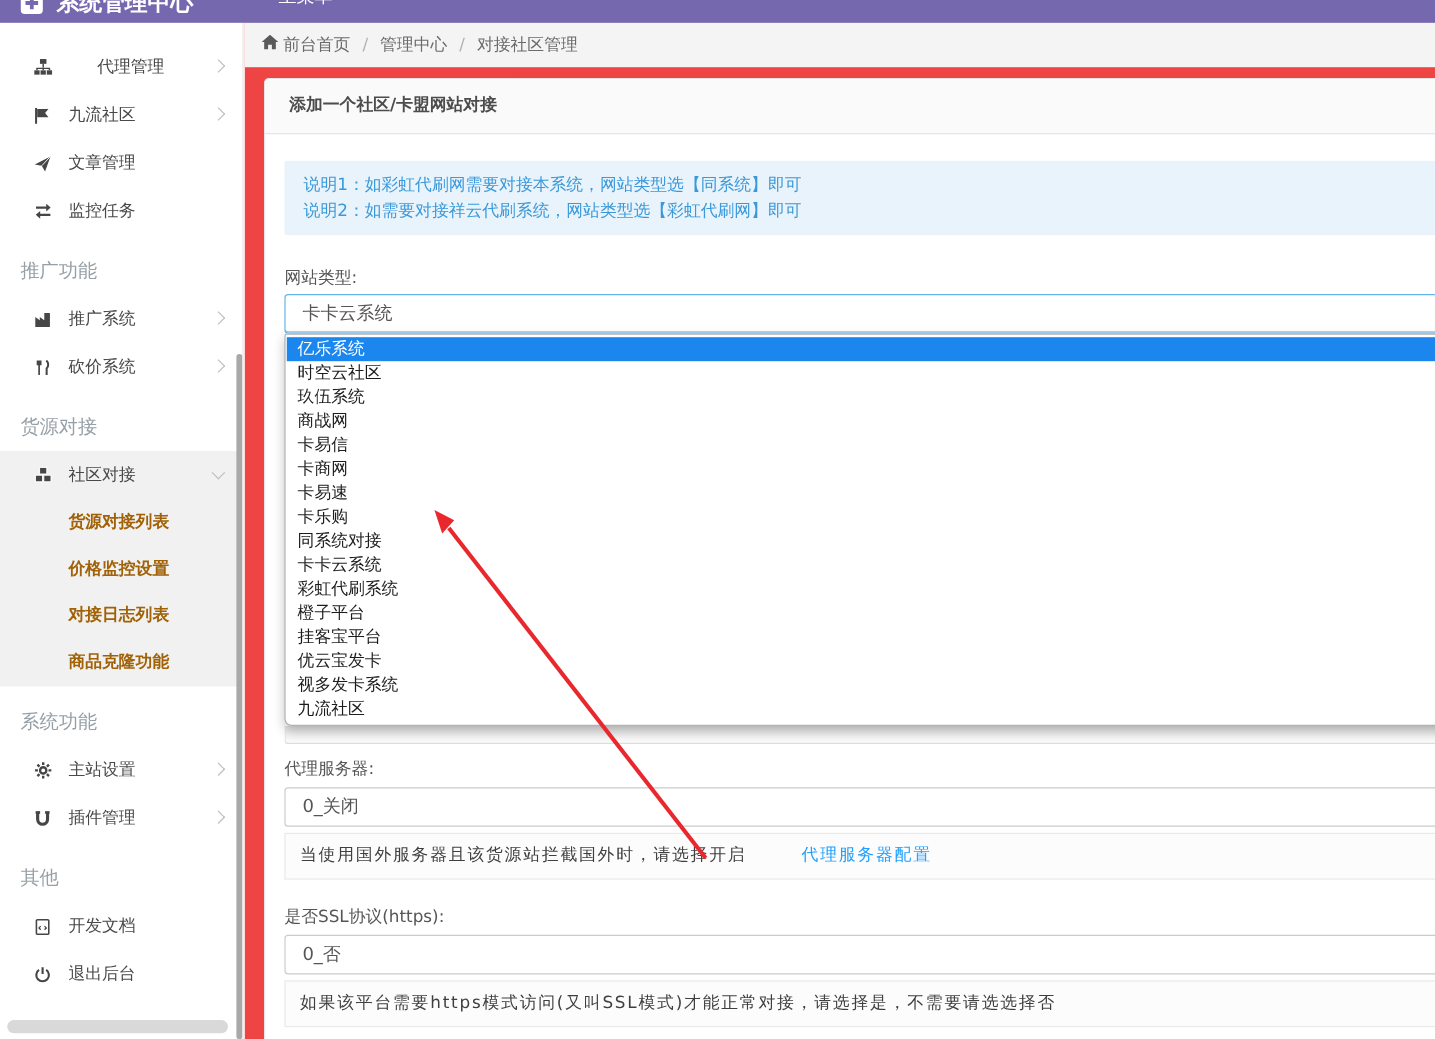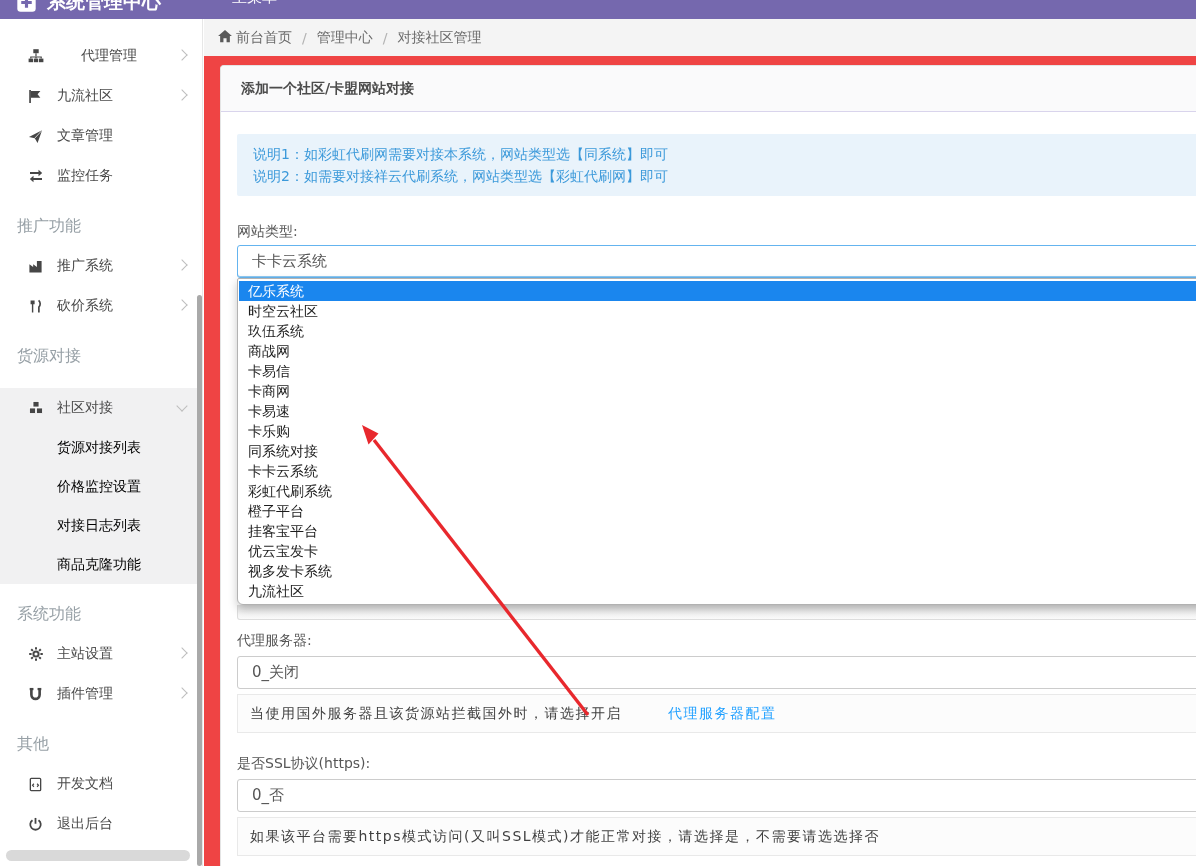--- a/index.html
+++ b/index.html
@@ -16,23 +16,23 @@
   
   .sidebar{position:absolute;top:19px;left:0;width:203px;height:847px;background:#fff;border-right:1px solid #e7e7e7;overflow:hidden;z-index:10;box-sizing:border-box;}
   .side-item{height:40px;display:flex;align-items:center;padding:0 16px 0 27px;font-size:14px;color:#494949;cursor:pointer;}
   .side-item .ico{width:17px;height:17px;margin-right:13px;flex:none;display:flex;align-items:center;justify-content:center;}
   .side-item .lbl{flex:1;}
   .clipped{margin-top:-34px;}
   .first-real{margin-top:11px;gap:24px;}
   .chev{width:7px;height:7px;border-right:1.6px solid #bdbdbd;border-bottom:1.6px solid #bdbdbd;transform:rotate(-45deg);margin-top:-2px;}
   .chev.down{transform:rotate(45deg);margin-top:-4px;}
   .side-section{padding:20px 0 9px 17px;font-size:16px;color:#97a0a6;}
-  .sub-block{background:#f1f1f2;margin-top:12px;}
+  .sub-block{background:#f1f1f2;}
   .sub-block .side-item{background:#f1f1f2;}
-  .sub-item{height:39px;line-height:39px;padding-left:57px;font-size:14px;color:#000000;cursor:pointer;}
+  .sub-item{height:39px;line-height:39px;padding-left:57px;font-size:14px;color:#a16207;cursor:pointer;font-weight:bold;}
   .vscroll{position:absolute;right:0;top:276px;width:5px;height:571px;background:#a9a9a9;border-radius:3px;}
   .hscroll{position:absolute;left:6px;bottom:5px;width:184px;height:11px;background:#d9d9d9;border-radius:6px;}
   
   .main{position:absolute;left:204px;top:19px;width:992px;height:847px;background:#ef4444;}
   .breadcrumb{height:37px;background:#f4f4f4;display:flex;align-items:center;padding-left:14px;font-size:14px;color:#6b6b6b;}
   .bc-sep{color:#b3b3b3;padding:0 10px;}
   .bc-item{cursor:pointer;}
   .bc-home{display:flex;align-items:center;gap:4px;}
   .content{padding:9px 0 0 16px;}
   .panel{width:1012px;border:1px solid #e4e4e4;border-bottom:none;border-radius:4px 4px 0 0;background:#fff;box-sizing:border-box;}

